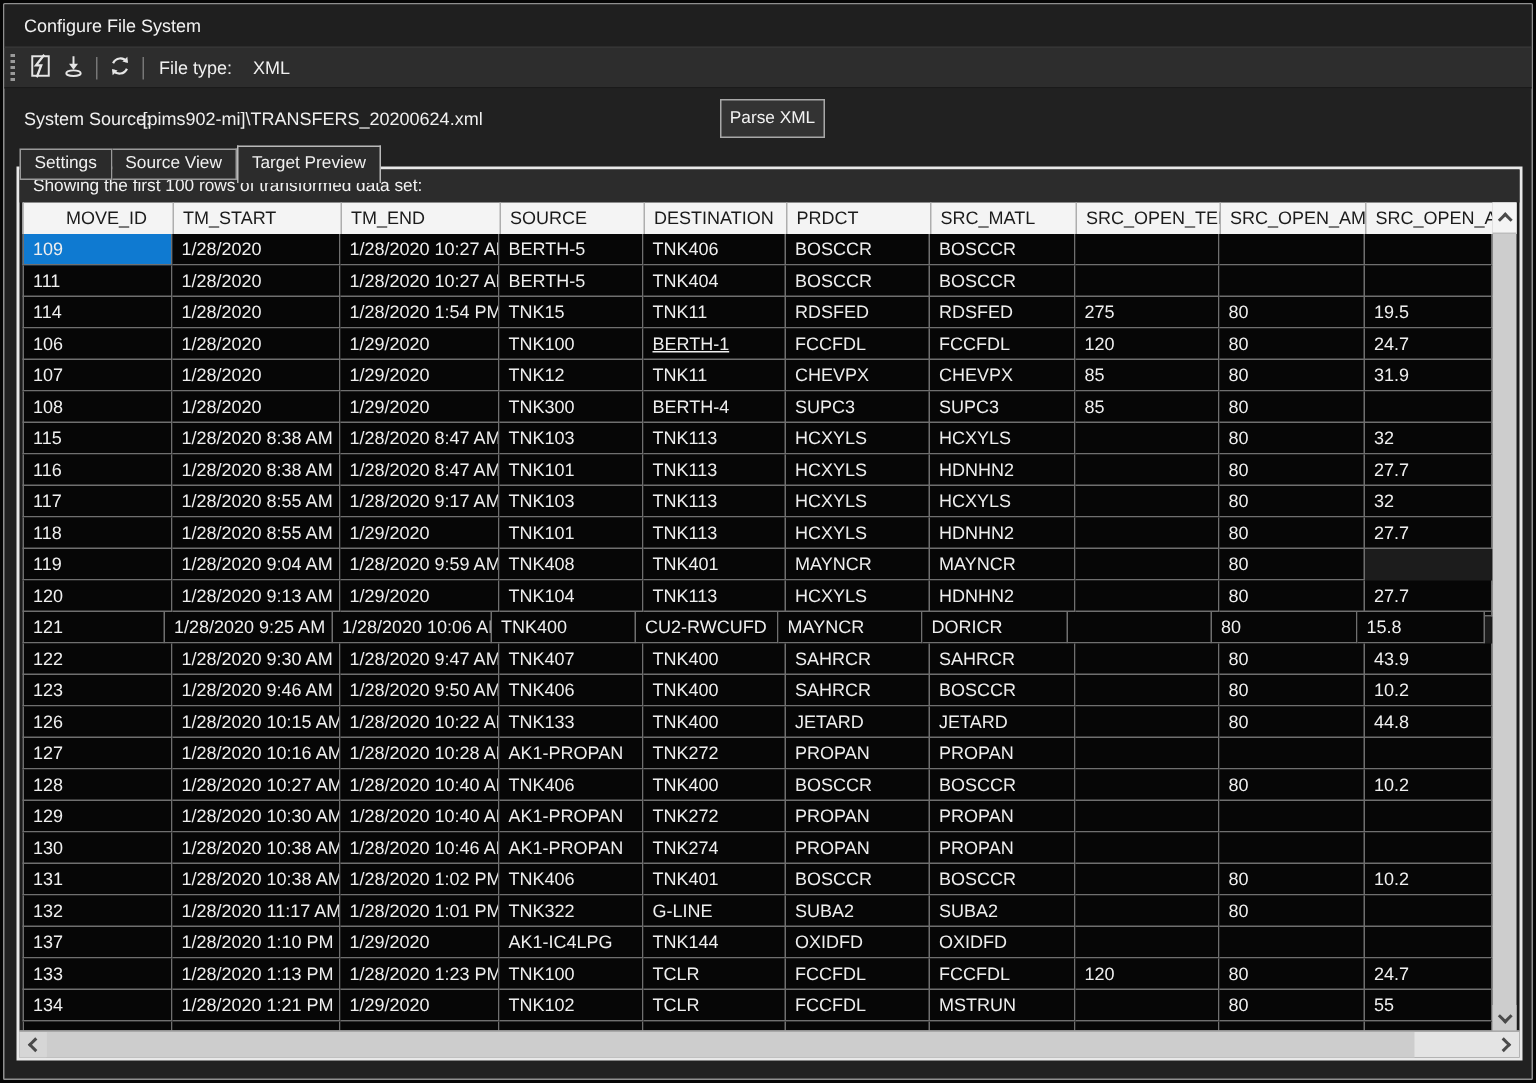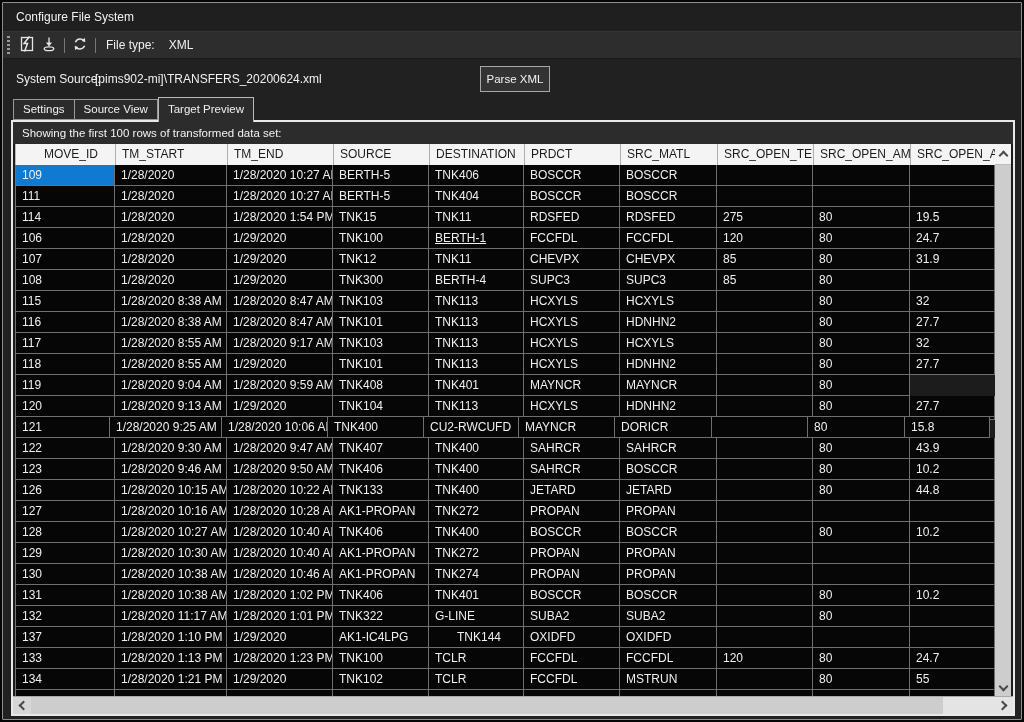--- a/index.html
+++ b/index.html
@@ -33,21 +33,21 @@
 
   
   .tabs { position:absolute; left:10px; top:92px; height:25px; display:flex; align-items:flex-end; z-index:3; }
   .tab { height:21px; background:#2b2b2b; border:1px solid #9a9a9a; border-left-width:0;
     color:#f0f0f0; font-size:11.5px; line-height:19px; padding:0 9px; }
   .tab:first-child { border-left-width:1px; }
   .tab.active { height:25px; line-height:23px; background:#2c2c2c; border:1px solid #b9b9b9;
     border-bottom:none; position:relative; z-index:4; margin-bottom:-2px; padding-bottom:2px; }
 
   
-  .panel { position:absolute; left:8px; top:117px; width:1004px; height:596px;
+  .panel { position:absolute; left:8px; top:108px; width:1004px; height:596px;
     border:2px solid #e9e9e9; background:#1c1c1c; }
   .caption { position:absolute; left:0; top:0; width:1000px; height:22px; background:#2c2c2c;
     color:#f2f2f2; font-size:11.5px; line-height:22px; padding-left:9px; }
 
   
   .grid { position:absolute; left:2px; top:22px; width:996px; }
   .hrow { display:flex; height:21px; background:#f4f4f4; border-left:1px solid #b9b9b9; }
   .hcell { height:21px; color:#1b1b1b; font-size:12px; line-height:21px; padding-left:6px;
     border-right:1px solid #aeaeae; overflow:hidden; white-space:nowrap; flex:none; }
   .trow { display:flex; height:21px; }
@@ -416,21 +416,21 @@
             <div class="tcell" style="width: 97px;">SUBA2</div>
             <div class="tcell" style="width: 96px;"></div>
             <div class="tcell" style="width: 97px;">80</div>
             <div class="tcell" style="width: 85px;"></div>
           </div>
           <div class="trow">
             <div class="tcell" style="width: 100px;">137</div>
             <div class="tcell" style="width: 112px;">1/28/2020 1:10 PM</div>
             <div class="tcell" style="width: 106px;">1/29/2020</div>
             <div class="tcell" style="width: 96px;">AK1-IC4LPG</div>
-            <div class="tcell" style="width: 95px; text-align: center;">TNK144</div>
+            <div class="tcell" style="width: 95px;">TNK144</div>
             <div class="tcell" style="width: 96px;">OXIDFD</div>
             <div class="tcell" style="width: 97px;">OXIDFD</div>
             <div class="tcell" style="width: 96px;"></div>
             <div class="tcell" style="width: 97px;"></div>
             <div class="tcell" style="width: 85px;"></div>
           </div>
           <div class="trow">
             <div class="tcell" style="width: 100px;">133</div>
             <div class="tcell" style="width: 112px;">1/28/2020 1:13 PM</div>
             <div class="tcell" style="width: 106px;">1/28/2020 1:23 PM</div>

